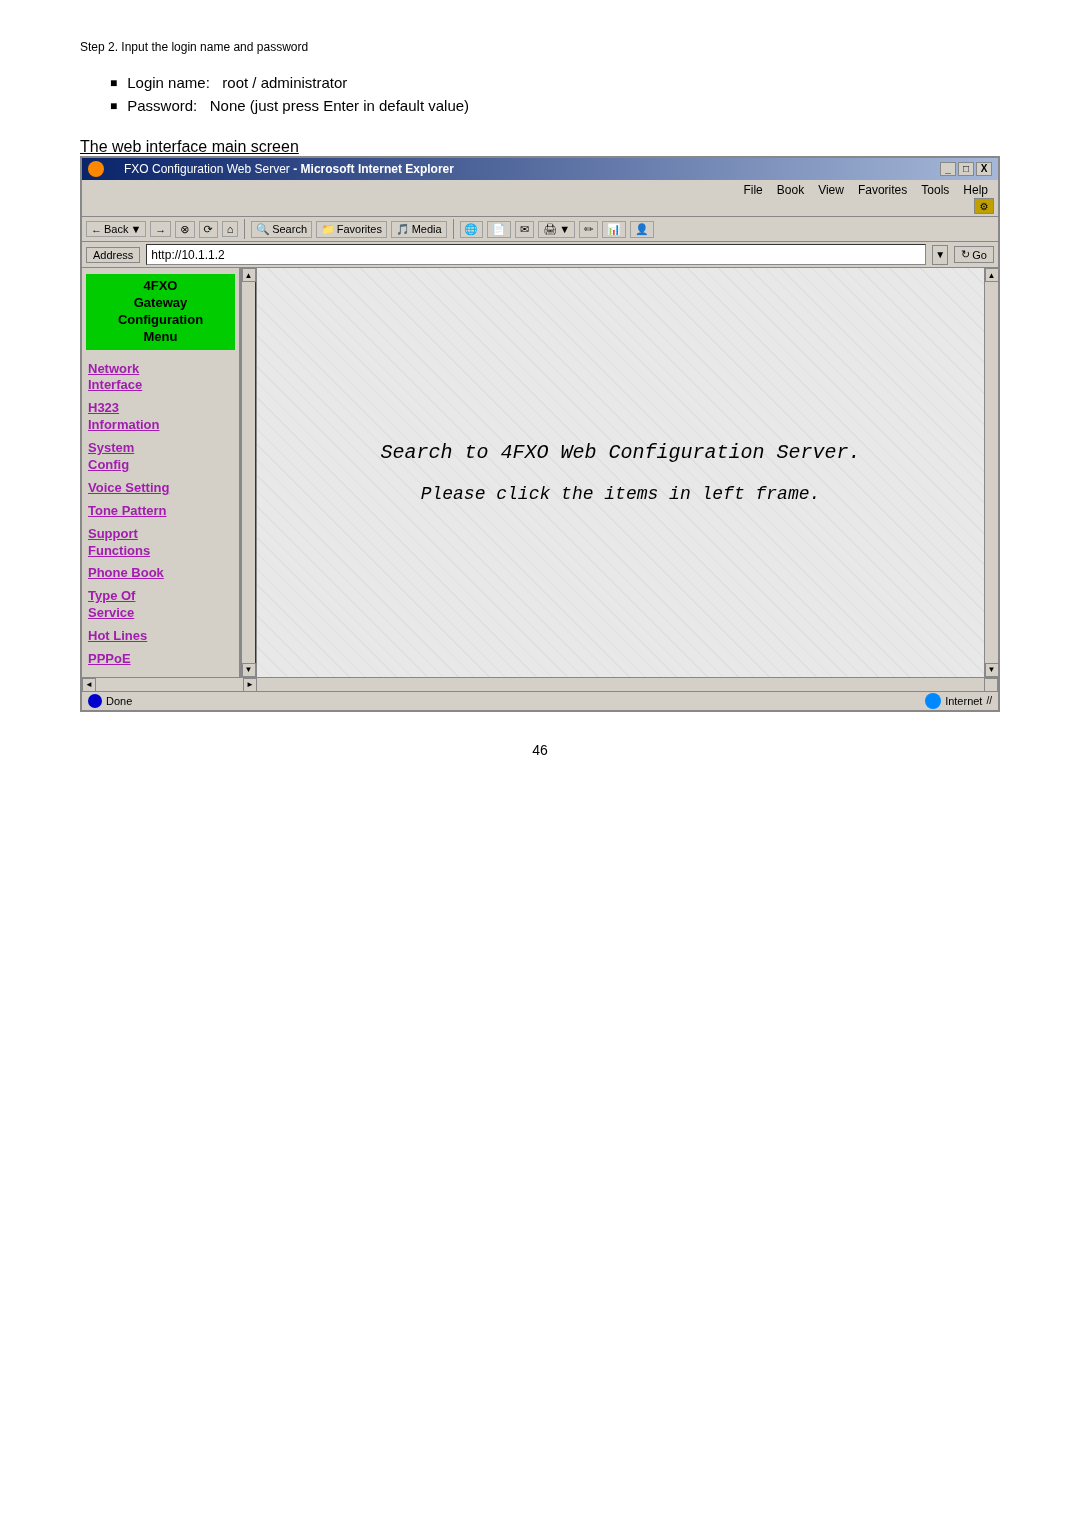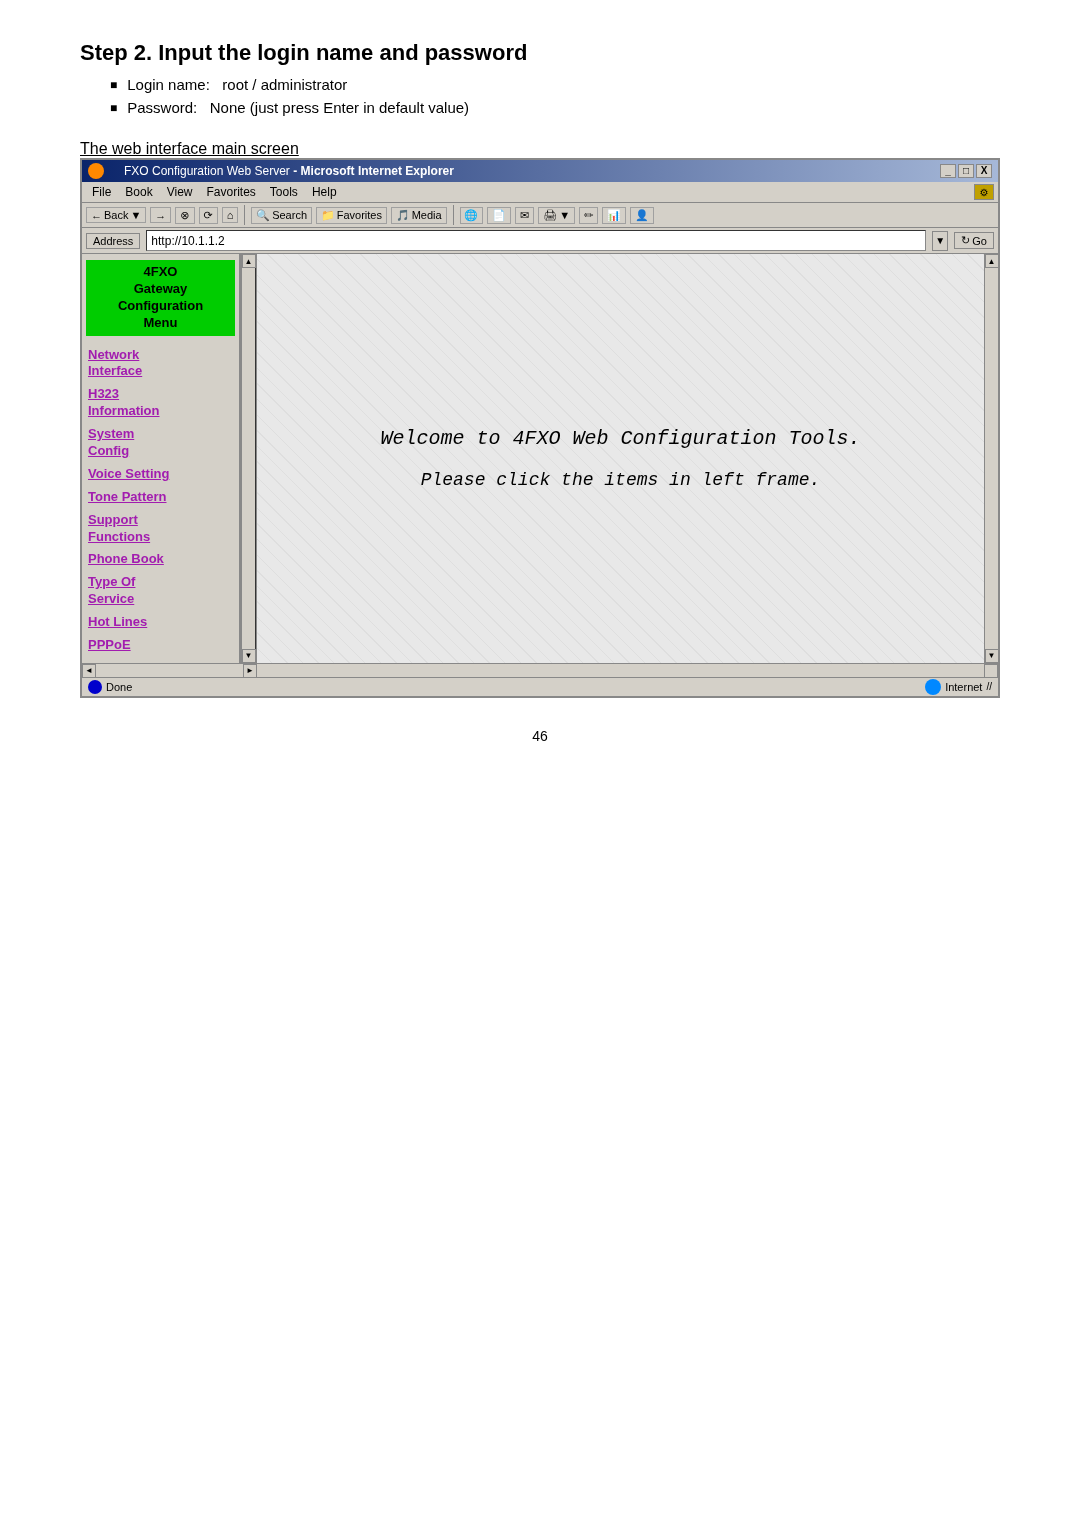--- a/index.html
+++ b/index.html
@@ -13,23 +13,23 @@
       align-items: center;
       padding: 40px 80px;
     }
 
     .page-content {
       width: 100%;
       max-width: 960px;
     }
 
     .step-title {
-      font-size: 22px;
-      font-weight: bold;
-      margin-bottom: 10px;
+      font-size: 12px;
+      font-weight: normal;
+      margin-bottom: 20px;
     }
 
     .bullet-list {
       list-style: none;
       margin-left: 30px;
       margin-bottom: 24px;
     }
 
     .bullet-list li {
       display: flex;
@@ -101,20 +101,21 @@
       cursor: pointer;
     }
 
     .ie-menubar {
       background: #d4d0c8;
       border-bottom: 1px solid #888;
       padding: 2px 4px;
       display: flex;
       align-items: flex-end;
       justify-content: space-between;
+      flex-direction: column;
     }
 
     .ie-menu-items {
       display: flex;
       gap: 2px;
     }
 
     .ie-menu-item {
       font-size: 12px;
       padding: 1px 6px;
@@ -488,21 +489,21 @@
 
         <div class="scrollbar-track">
           <div class="scroll-btn">▲</div>
           <div style="flex:1; background:#d4d0c8;"></div>
           <div class="scroll-btn">▼</div>
         </div>
       </div>
 
       <div style="display:flex; flex: 1;">
         <div class="main-frame">
-          <p class="welcome-text">Welcome to 4FXO Web Configuration Tools.</p>
+          <p class="welcome-text">Search to 4FXO Web Configuration Server.</p>
           <p class="click-text">Please click the items in left frame.</p>
         </div>
 
         <div class="scrollbar-track" style="background:#d4d0c8; border-left:1px solid #888;">
           <div class="scroll-btn">▲</div>
           <div style="flex:1;"></div>
           <div class="scroll-btn">▼</div>
         </div>
       </div>
 

